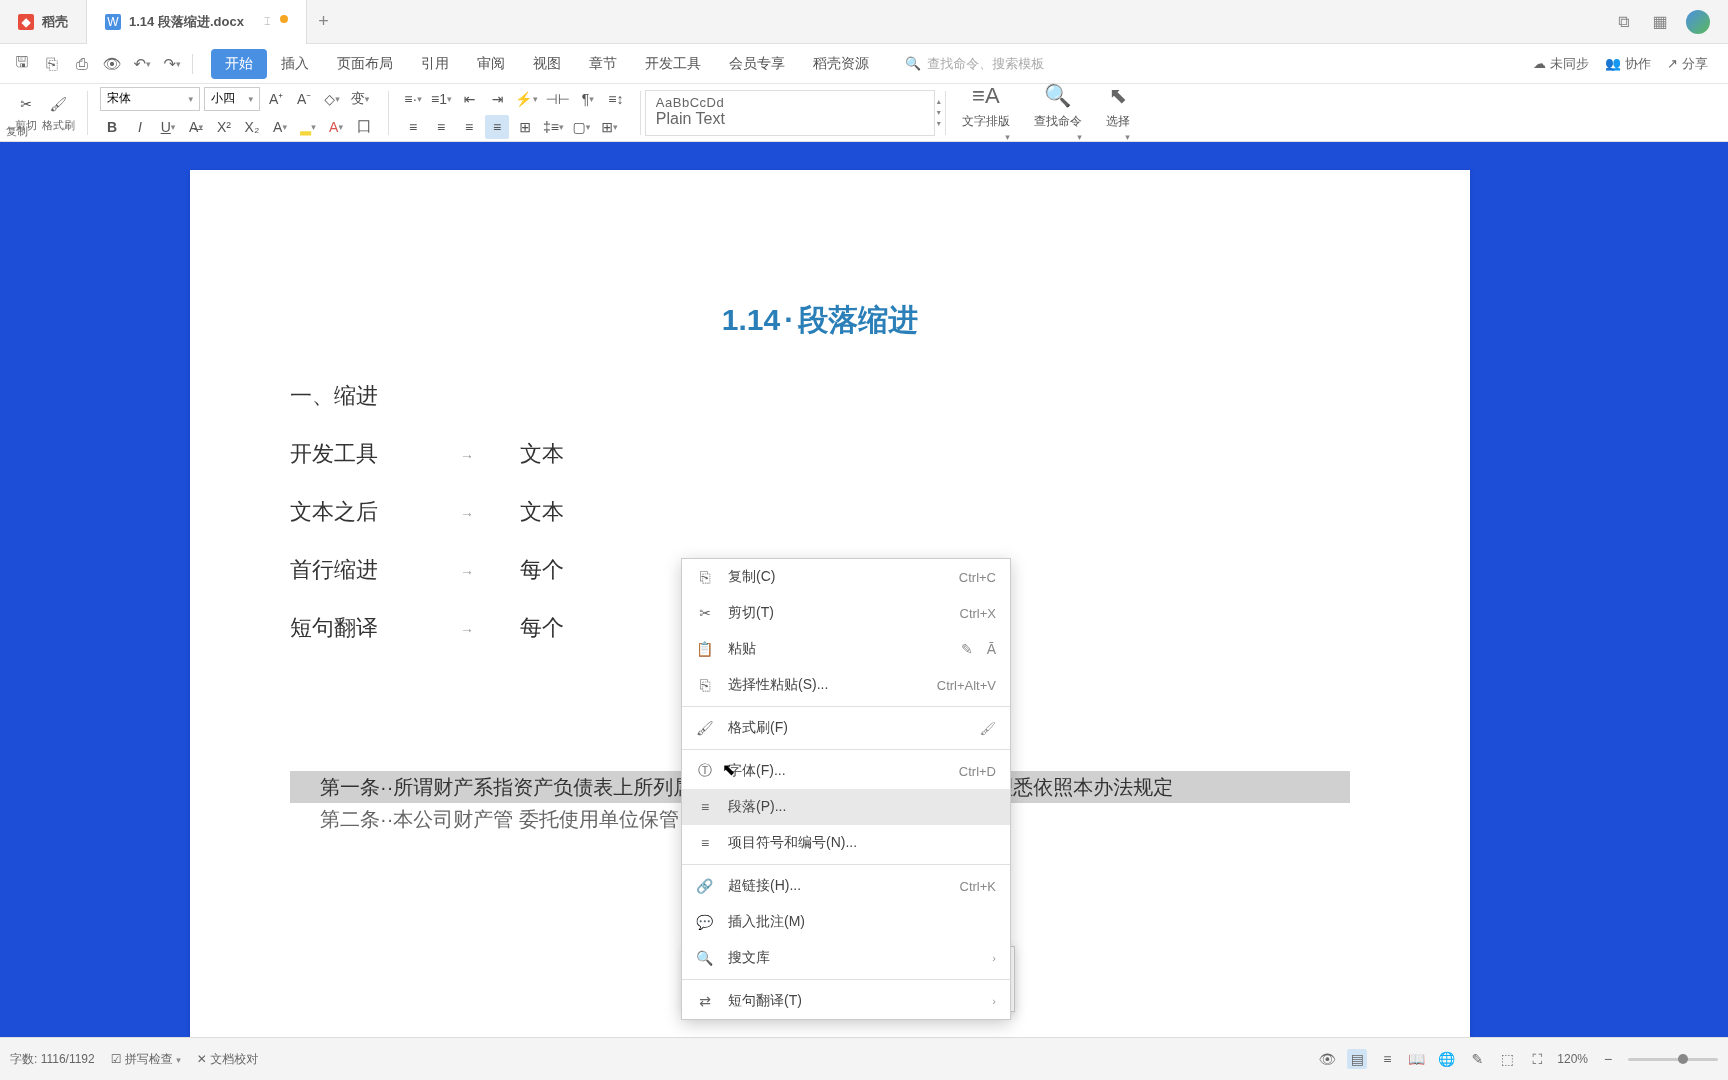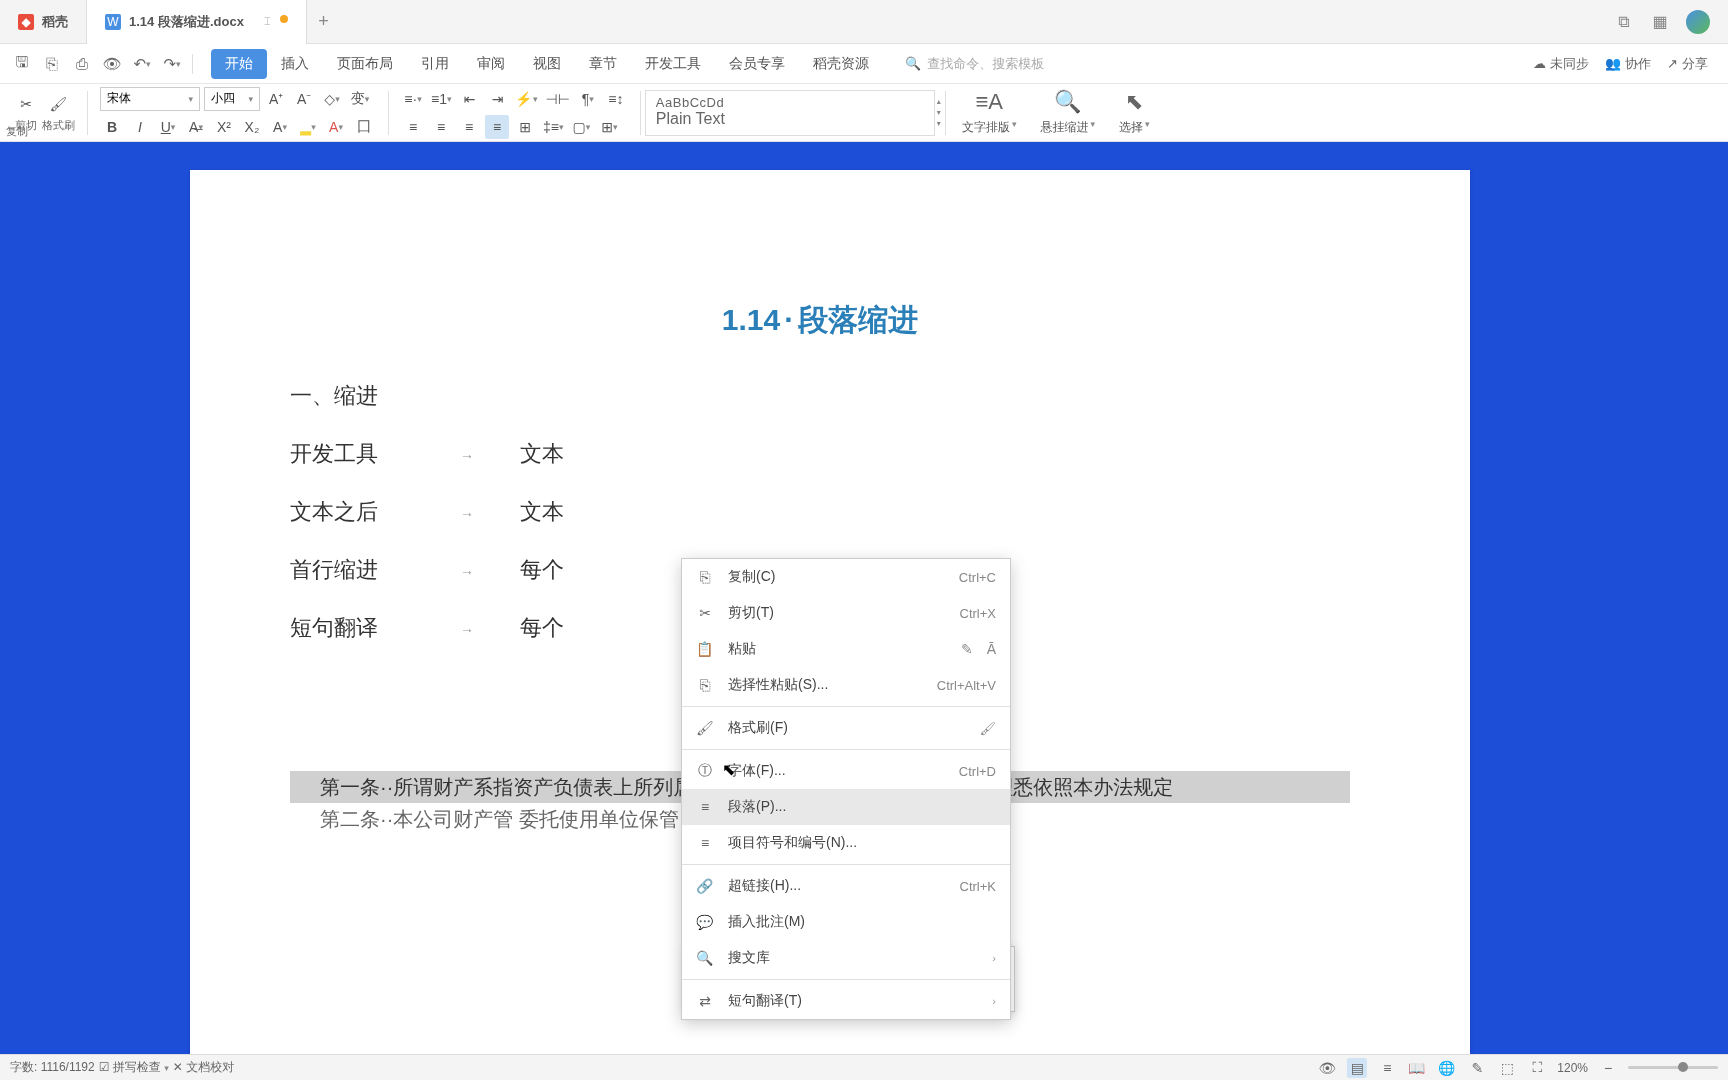--- a/index.html
+++ b/index.html
@@ -41,21 +41,21 @@
 .font-sel{height:24px;border:1px solid #ccc;font-size:12px;padding:0 6px;background:#fff;display:flex;align-items:center;min-width:100px;justify-content:space-between;}
 .font-sel.sm{min-width:56px;}
 .caret{font-size:9px;color:#888;}
 .style-preview{width:290px;height:46px;border:1px solid #ddd;padding:4px 10px;background:#fff;}
 .sp-row1{font-size:13px;color:#666;letter-spacing:0.5px;}
 .sp-row2{font-size:16px;color:#666;}
 .style-arrows{display:flex;flex-direction:column;gap:2px;margin-left:2px;}
 .style-arrows div{font-size:8px;color:#888;}
 .rib-big{display:flex;flex-direction:column;align-items:center;padding:0 12px;gap:4px;}
 .rib-big-icon{font-size:22px;color:#666;}
-.rib-big-label{font-size:12px;color:#555;display:flex;align-items:flex-start;gap:2px;}
+.rib-big-label{font-size:12px;color:#555;display:flex;align-items:flex-end;gap:2px;flex-direction:column;}
 .align-active{background:#d0e4f5;border-radius:2px;}
 
 
 .docarea{position:absolute;top:142px;left:0;right:0;bottom:26px;background:#1d4ed8;overflow:hidden;}
 .page{position:absolute;left:190px;top:28px;width:1280px;height:900px;background:#fff;box-shadow:0 1px 4px rgba(0,0,0,0.15);}
 .page-content{padding:130px 120px 0 100px;}
 .doc-title{font-size:30px;color:#2a7fb8;text-align:center;font-weight:bold;margin-bottom:40px;}
 .doc-title .dot{margin:0 4px;}
 .doc-line{font-size:22px;color:#333;margin-bottom:28px;display:flex;align-items:center;}
 .doc-line .col1{width:170px;}
@@ -77,21 +77,21 @@
 
 .cursor{position:absolute;left:722px;top:760px;z-index:200;font-size:16px;color:#000;pointer-events:none;}
 
 
 .minitb{position:absolute;left:685px;top:946px;width:330px;background:#fff;border:1px solid #ccc;box-shadow:0 2px 10px rgba(0,0,0,0.15);z-index:90;padding:6px 8px;}
 .minitb-row{display:flex;align-items:center;gap:6px;height:26px;}
 .mini-sel{border:1px solid #ccc;font-size:11px;padding:1px 4px;min-width:52px;display:flex;justify-content:space-between;align-items:center;}
 .mini-btn{min-width:20px;height:20px;display:flex;align-items:center;justify-content:center;font-size:13px;color:#555;}
 
 
-.statusbar{position:absolute;bottom:0;left:0;right:0;height:26px;background:#f4f4f4;border-top:1px solid #ddd;display:flex;align-items:center;padding:12px 10px;font-size:12px;color:#666;gap:4px;}
+.statusbar{position:absolute;bottom:0;left:0;right:0;height:43px;background:#f4f4f4;border-top:1px solid #ddd;display:flex;align-items:center;padding:12px 10px;font-size:12px;color:#666;gap:16px;}
 .sb-right{margin-left:auto;display:flex;align-items:center;gap:10px;}
 .sb-icon{width:20px;height:20px;display:flex;align-items:center;justify-content:center;font-size:14px;}
 .sb-icon.active{background:#d0e4f5;border-radius:2px;}
 .zoom-bar{width:90px;height:3px;background:#ccc;border-radius:2px;position:relative;}
 .zoom-bar::after{content:"";position:absolute;left:55%;top:-4px;width:10px;height:10px;background:#888;border-radius:50%;}
 </style>
 </head>
 <body>
 
 <div class="titlebar">
@@ -248,21 +248,21 @@
   <div class="rib-big">
     <span class="rib-big-icon">≡A</span>
     <span class="rib-big-label">
         <span>文字排版</span>
         <span class="caret">▾</span>
       </span>
   </div>
   <div class="rib-big">
     <span class="rib-big-icon">🔍</span>
     <span class="rib-big-label">
-        <span>悬挂缩进</span>
+        <span>查找命令</span>
         <span class="caret">▾</span>
       </span>
   </div>
   <div class="rib-big">
     <span class="rib-big-icon">⬉</span>
     <span class="rib-big-label">
         <span>选择</span>
         <span class="caret">▾</span>
       </span>
   </div>

